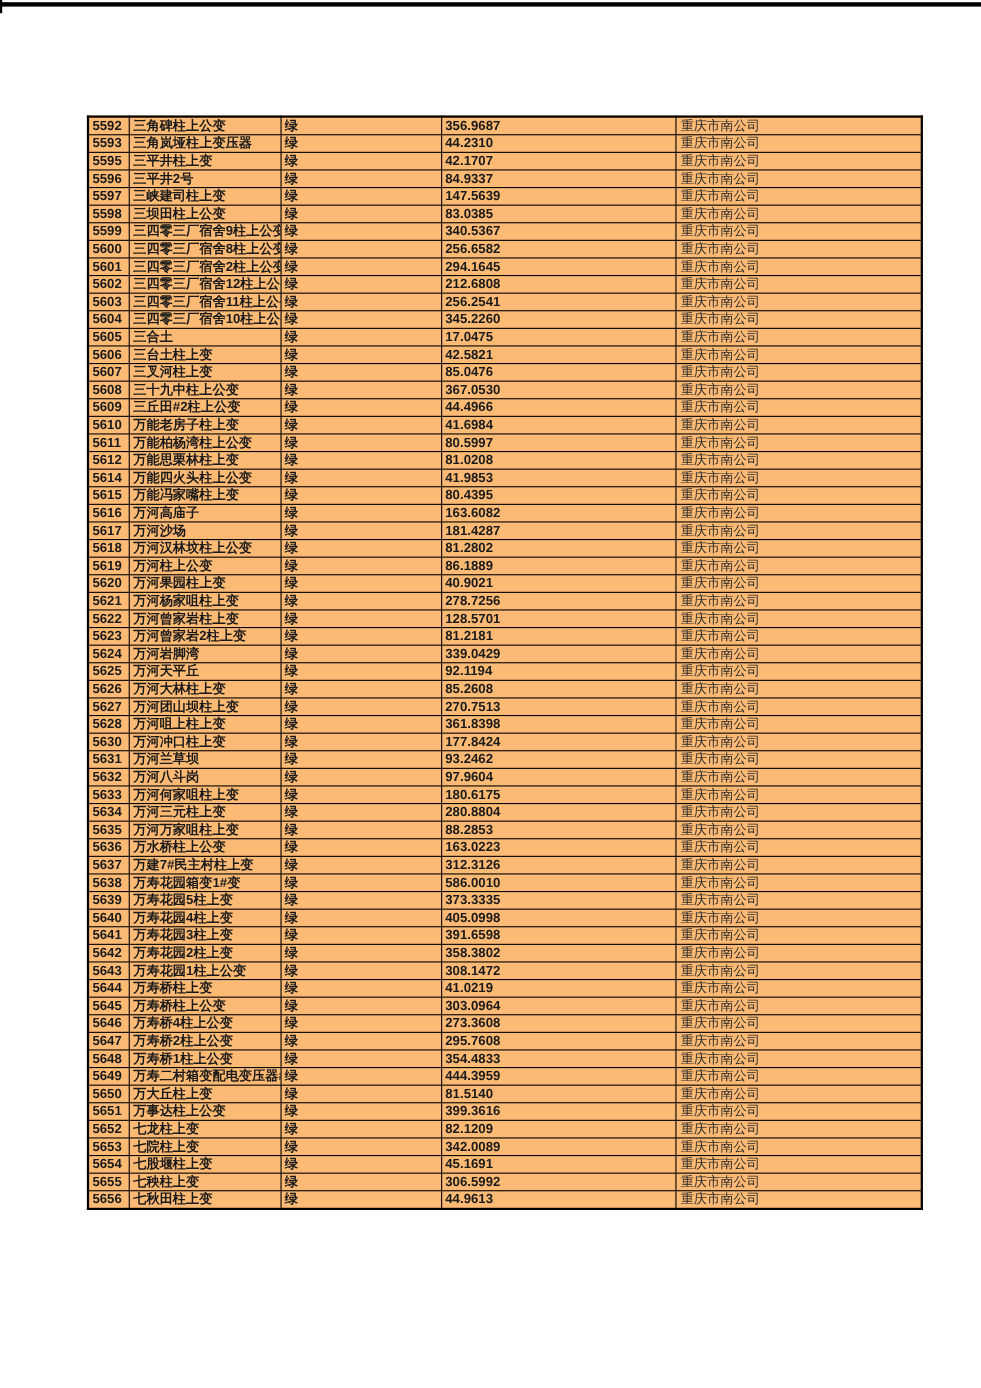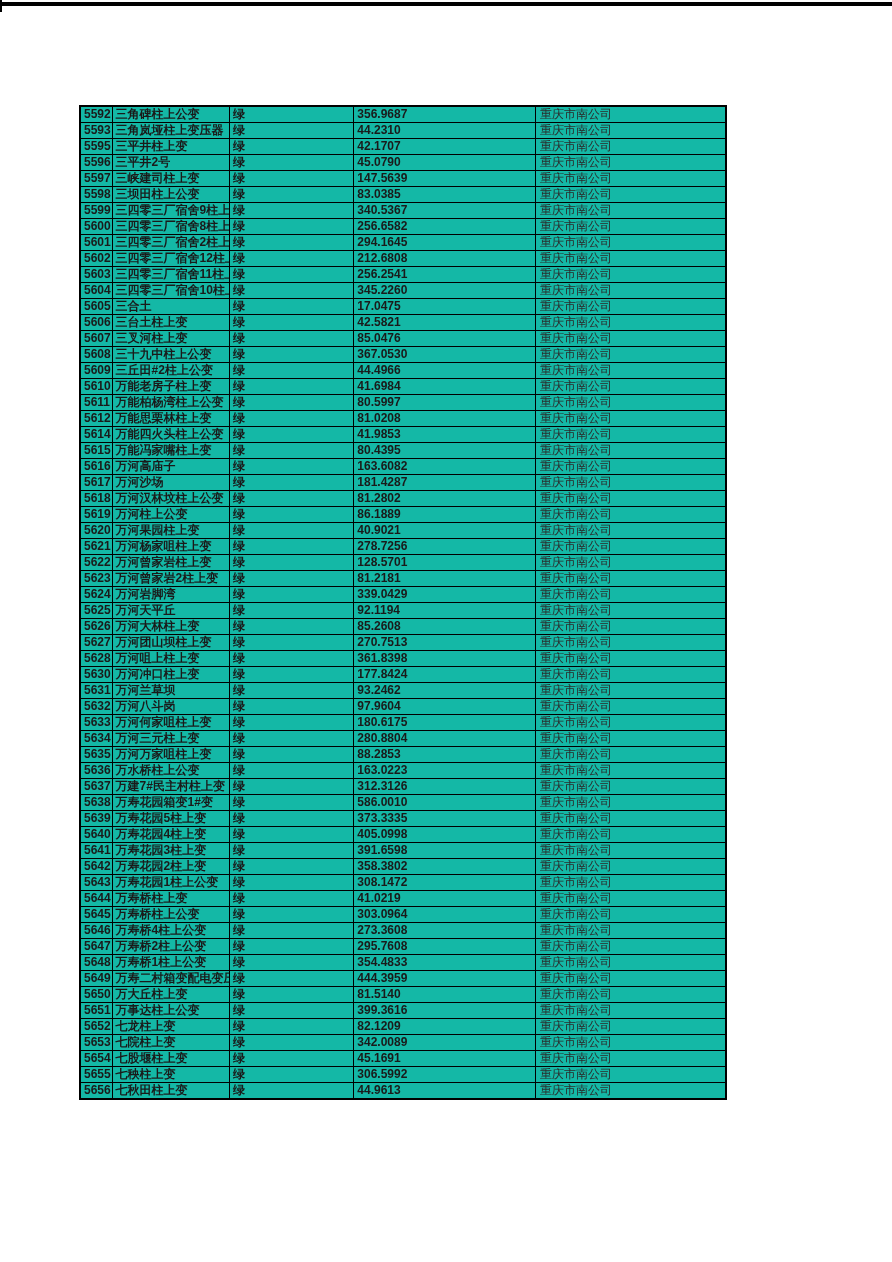--- a/index.html
+++ b/index.html
@@ -15,23 +15,23 @@
     background:#000000;
   }
   .corner-tick{
     position:absolute;left:0;top:0;width:2px;height:12px;
     background:#000000;
   }
   .sheet-table{
     position:absolute;left:79px;top:105px;
     border-collapse:collapse;
     table-layout:fixed;
-    width:648px;
+    width:760px;
     border:2px solid #000000;
-    background:#14b8a6;
+    background:#fdba74;
   }
   .sheet-table td{
     border:1px solid #000000;
     height:15px;
     padding:0 1px 0 3px;
     font-family:"Liberation Sans",sans-serif;
     font-weight:bold;
     font-size:12px;
     line-height:15px;
     color:#1a1a1a;
@@ -85,21 +85,21 @@
     <td class="cell-id">5595</td>
     <td class="cell-name">三平井柱上变</td>
     <td class="cell-status">绿</td>
     <td class="cell-value">42.1707</td>
     <td class="cell-company">重庆市南公司</td>
   </tr>
       <tr>
     <td class="cell-id">5596</td>
     <td class="cell-name">三平井2号</td>
     <td class="cell-status">绿</td>
-    <td class="cell-value">45.0790</td>
+    <td class="cell-value">84.9337</td>
     <td class="cell-company">重庆市南公司</td>
   </tr>
       <tr>
     <td class="cell-id">5597</td>
     <td class="cell-name">三峡建司柱上变</td>
     <td class="cell-status">绿</td>
     <td class="cell-value">147.5639</td>
     <td class="cell-company">重庆市南公司</td>
   </tr>
       <tr>

